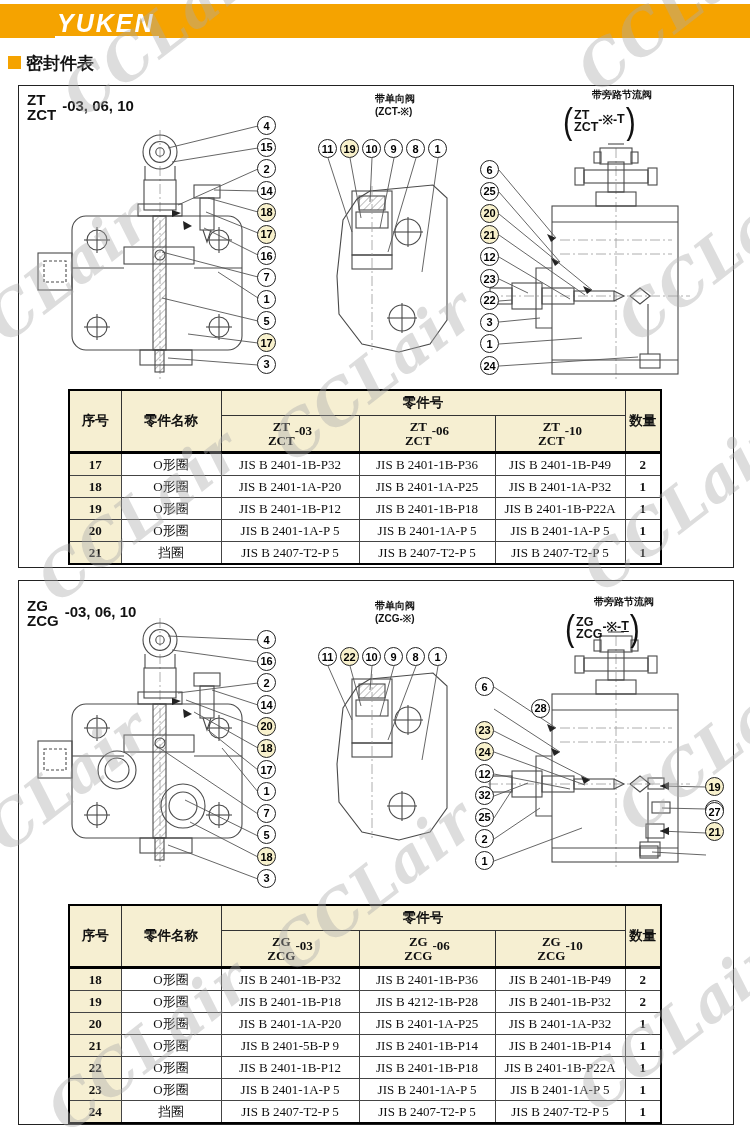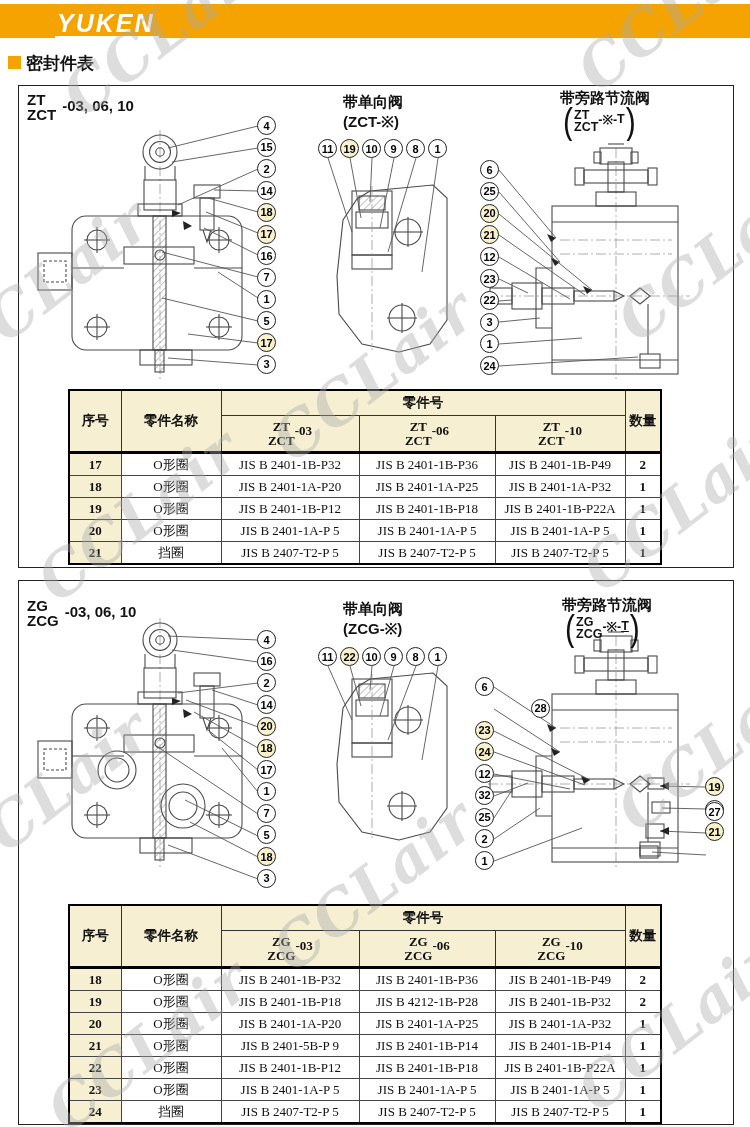--- a/index.html
+++ b/index.html
@@ -10,21 +10,21 @@
   .logo{position:absolute;left:55px;top:7px;font:italic 800 25px "Liberation Sans",sans-serif;
         color:#fff;letter-spacing:2px;border-bottom:4px solid #fff;padding:0 4px 0 2px;line-height:1.0;}
   .h1{position:absolute;left:26px;top:52px;font-size:17px;font-weight:bold;}
   .h1sq{position:absolute;left:8px;top:56px;width:13px;height:13px;background:#F5A300;}
   
   .secbox{position:absolute;left:18px;width:714px;border:1.5px solid #222;background:transparent;}
   
   .model{position:absolute;display:flex;align-items:center;z-index:2;}
   .mstack{display:flex;flex-direction:column;line-height:1.02;font-weight:bold;font-size:15px;}
   .msizes{font-weight:bold;font-size:15px;margin-left:6px;transform:translateY(-2px);}
-  .dlabel{position:absolute;font-weight:bold;font-size:15px;line-height:1.3;z-index:2;white-space:nowrap;}
+  .dlabel{position:absolute;font-weight:bold;font-size:10px;line-height:1.3;z-index:2;white-space:nowrap;margin-left:32px;}
   .formula{position:absolute;display:flex;align-items:center;z-index:2;font-weight:bold;}
   .paren{font-size:30px;font-weight:400;transform:scaleY(1.25);margin:0 1px;}
   .fstack{display:flex;flex-direction:column;line-height:1.0;font-size:12.5px;}
   .fsuf{font-size:12.5px;transform:translateY(-2px);}
   .ul{text-decoration:underline;}
   
   table.parts{position:absolute;border-collapse:collapse;table-layout:fixed;z-index:2;
       font-family:"Liberation Serif",serif;background:#fff;border:2px solid #000;}
   table.parts th{background:#F6EFD2;font-weight:bold;font-size:13.5px;border:1px solid #333;padding:0;}
   table.parts thead{border-bottom:3px solid #000;}

